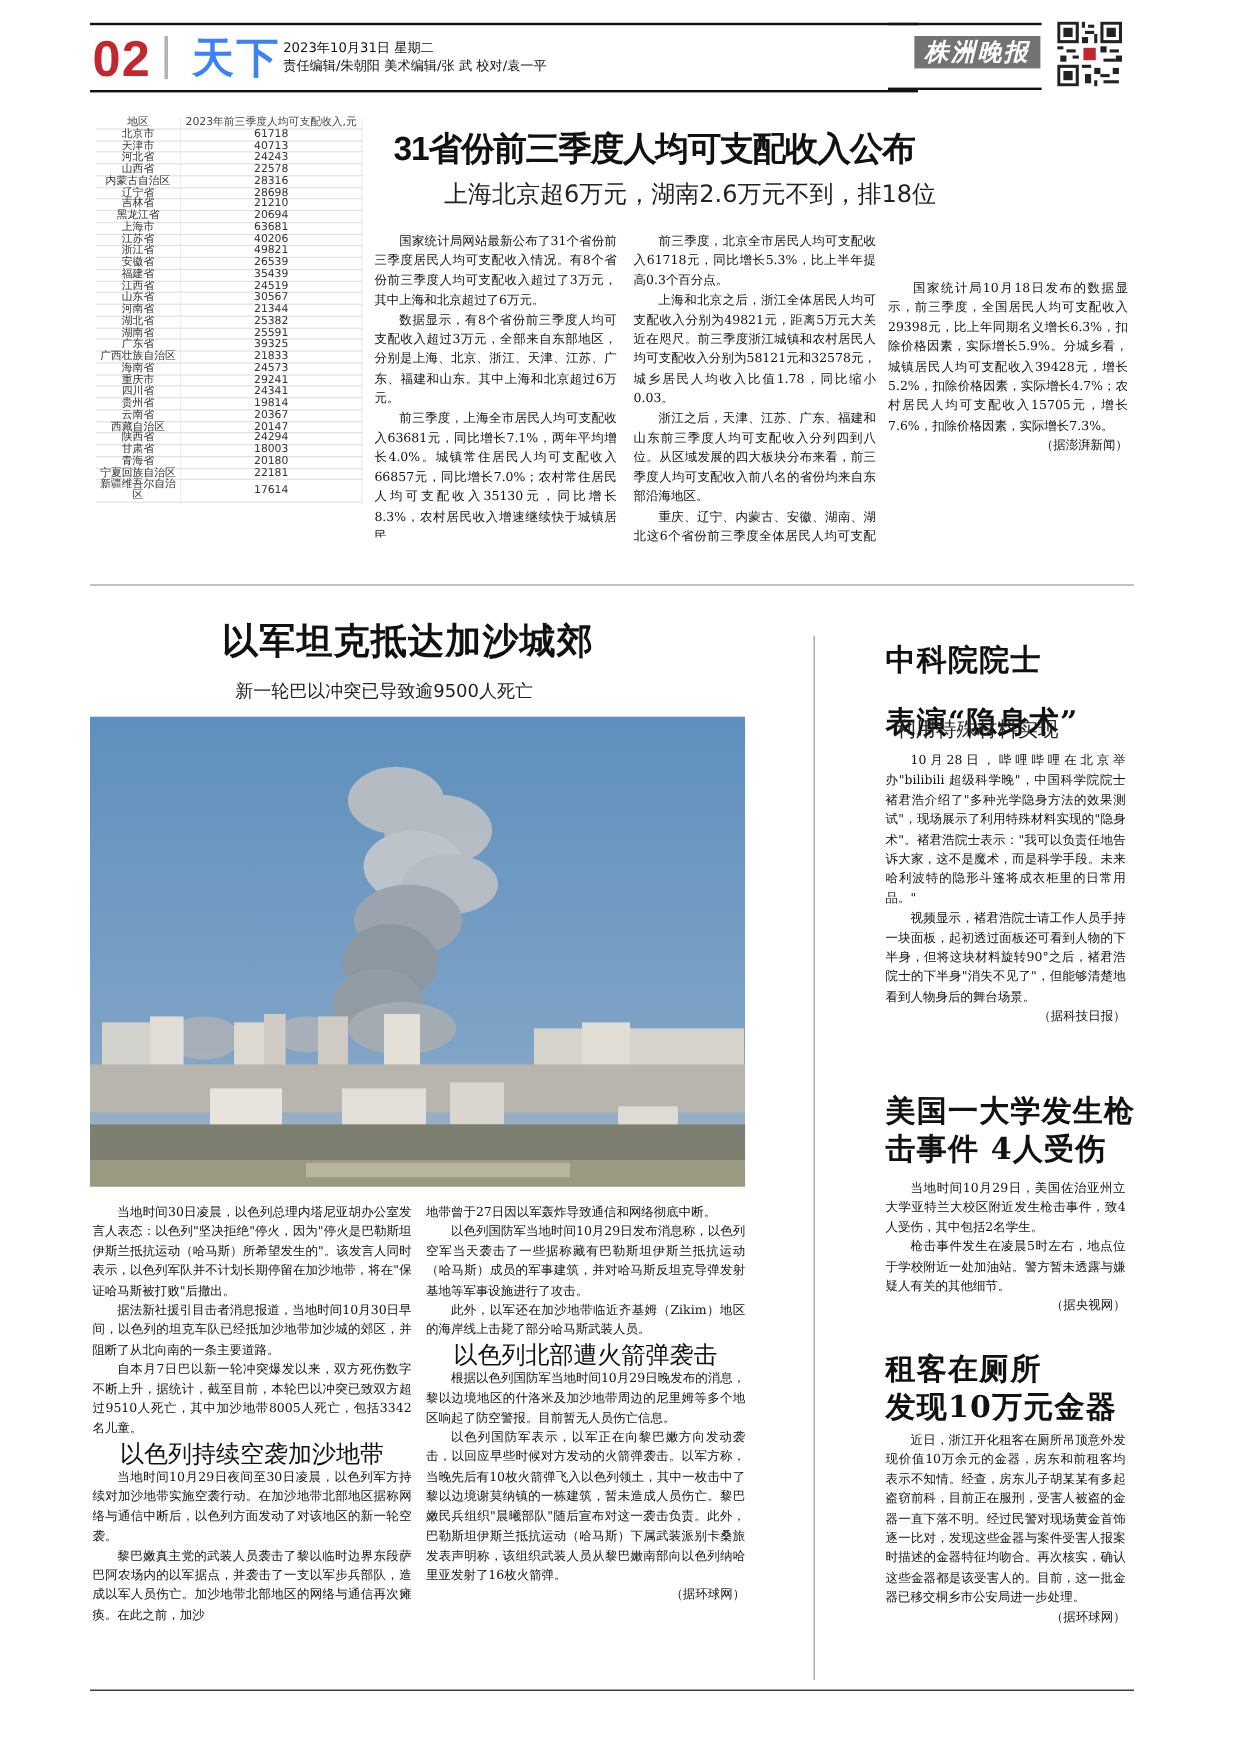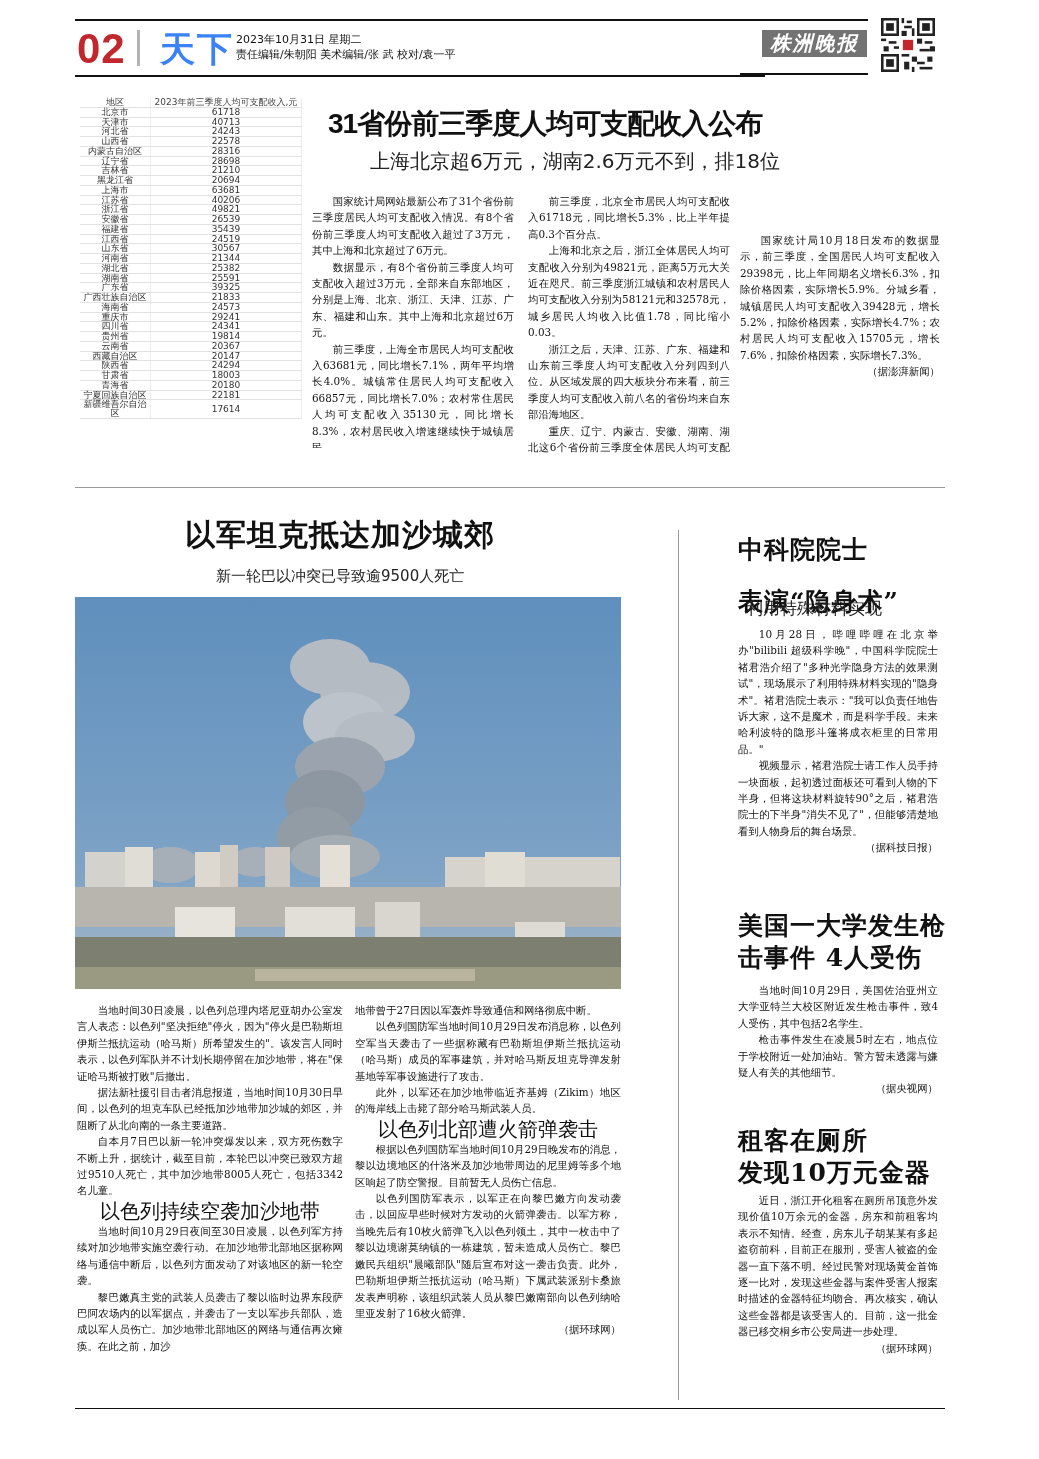--- a/index.html
+++ b/index.html
@@ -35,21 +35,21 @@
 
   .col { position: absolute; font-family: "DejaVu Serif", "Liberation Serif", serif; font-size: 10.4px;
          line-height: 16.4px; text-align: justify; color: #111; }
   .col p { margin: 0; text-indent: 2em; }
   .col p.noind { text-indent: 0; }
   .src { text-align: right; text-indent: 0 !important; }
 
   .subhead { text-align: center; font-family: "DejaVu Sans", sans-serif; font-size: 20px; line-height: 24px; margin: 3px 0 1px; text-indent: 0 !important; }
 
   #h2 { left: 185px; top: 518px; font-family: "DejaVu Serif", serif; font-weight: bold; font-size: 30px; line-height: 34px; letter-spacing: 1px; white-space: nowrap; }
-  #h2sub { left: 196px; top: 566px; font-size: 15px; line-height: 20px; white-space: nowrap; color: #222; margin-left: 20px; }
+  #h2sub { left: 196px; top: 566px; font-size: 15px; line-height: 20px; white-space: nowrap; color: #222; }
 
   #photo { left: 75px; top: 597px; width: 546px; height: 392px; overflow: hidden; }
 
   .sideh { position: absolute; font-family: "DejaVu Serif", serif; font-weight: bold; font-size: 25px; line-height: 35px; letter-spacing: 1px; white-space: nowrap; }
   .sidesub { position: absolute; font-size: 17px; line-height: 22px; white-space: nowrap; color: #222; }
 </style>
 </head>
 <body>
 
 <div class="rule" style="left:75px;top:19px;width:690px;height:2px;"></div>

